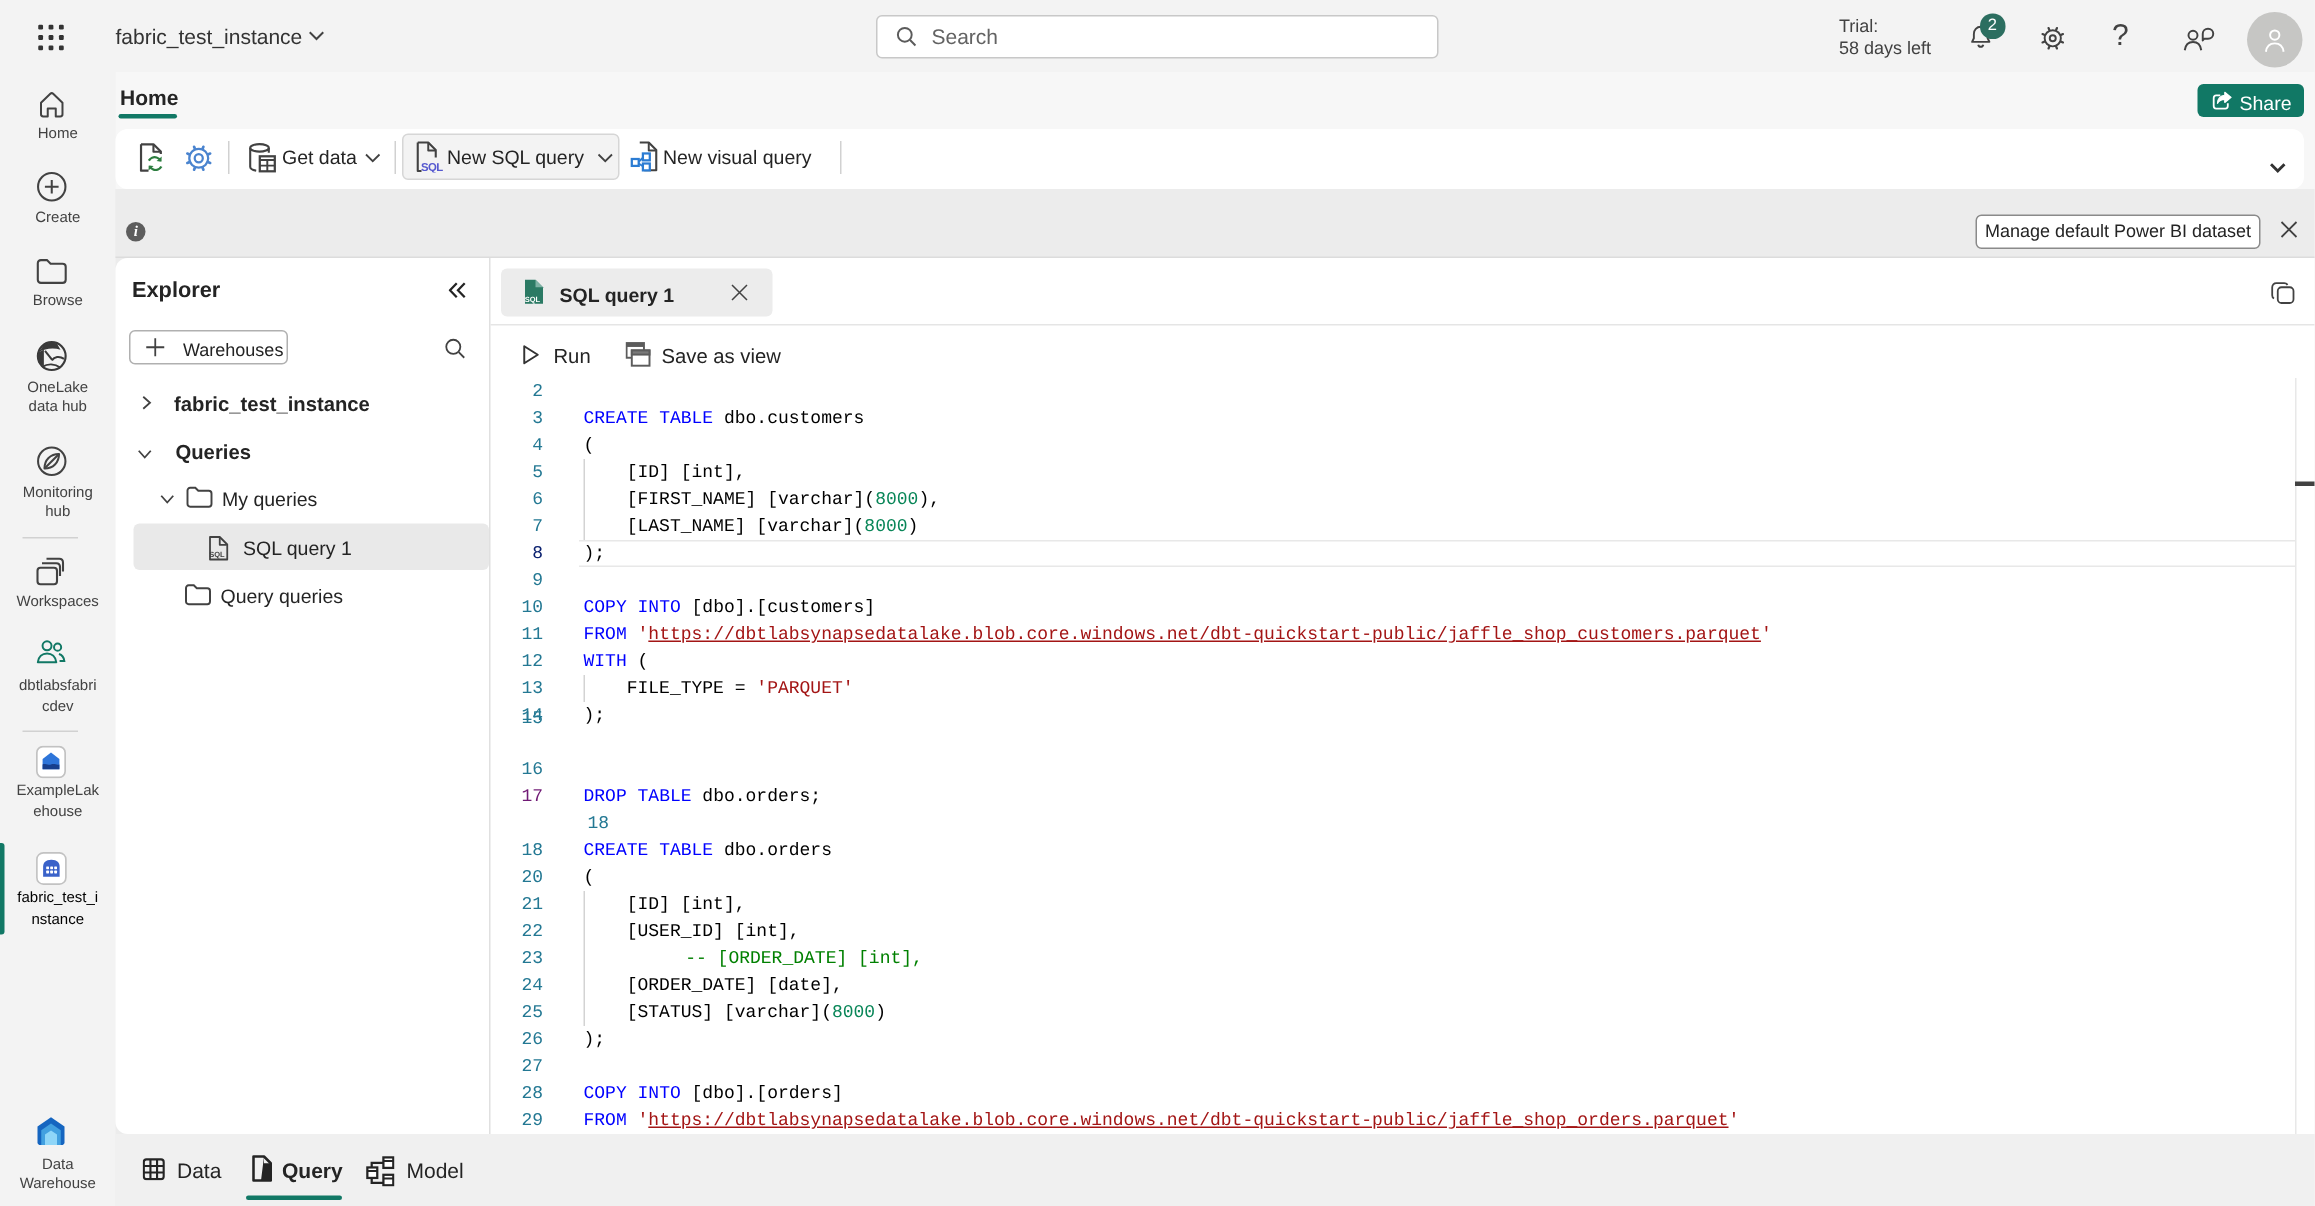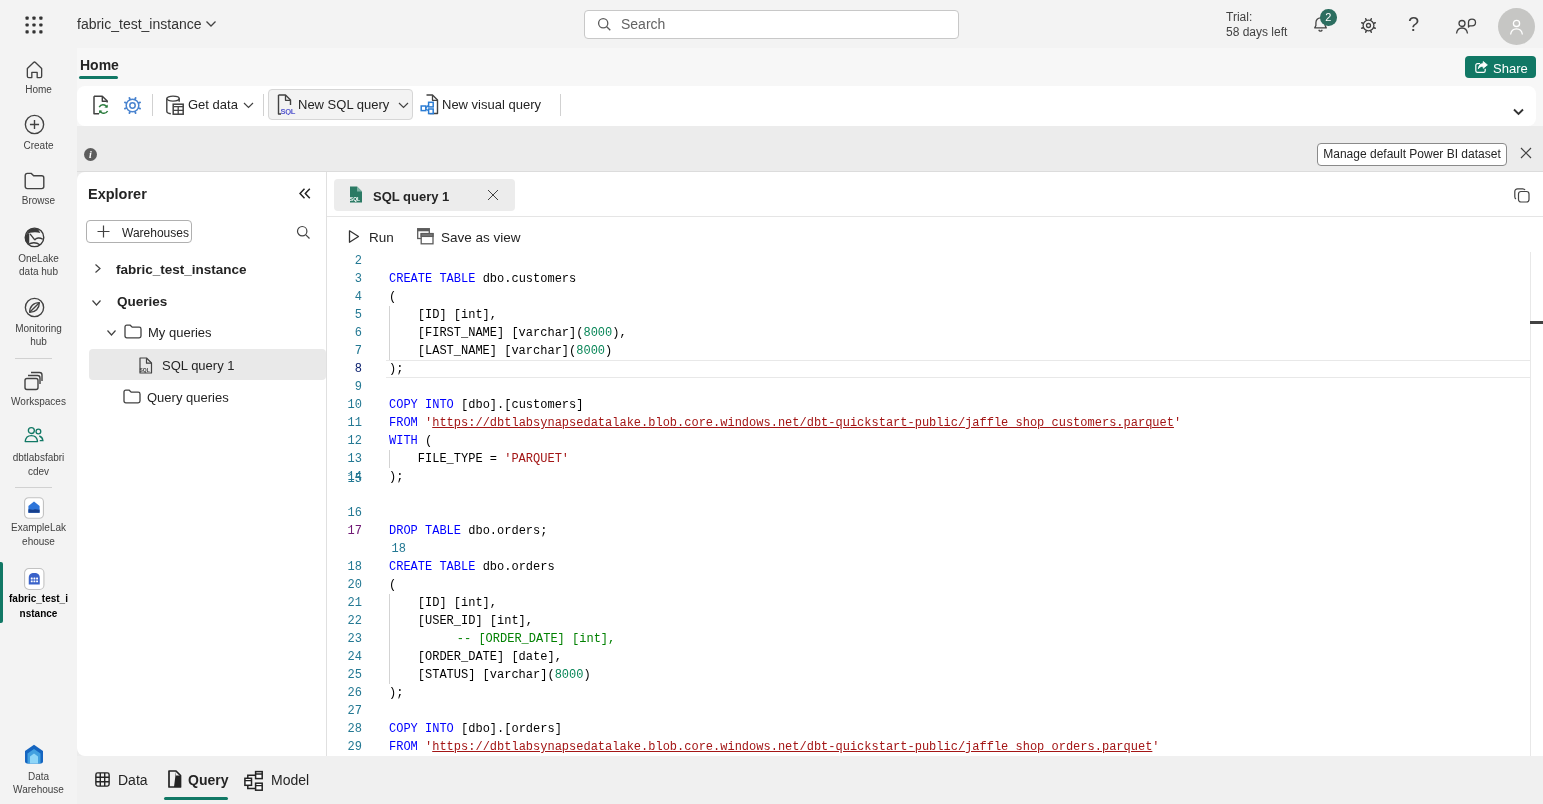--- a/index.html
+++ b/index.html
@@ -279,21 +279,21 @@
 <g fill="#fff">
 <rect x="8.6" y="12.2" width="2.4" height="2.4" rx="0.5"></rect>
             <rect x="12" y="12.2" width="2.4" height="2.4" rx="0.5"></rect>
             <rect x="15.4" y="12.2" width="2.4" height="2.4" rx="0.5"></rect>
 <rect x="8.6" y="15.8" width="2.4" height="2.4" rx="0.5"></rect>
             <rect x="12" y="15.8" width="2.4" height="2.4" rx="0.5"></rect>
             <rect x="15.4" y="15.8" width="2.4" height="2.4" rx="0.5"></rect>
 </g>
 </svg>
       </div>
-  <div class="raillabel" style="left:0px;top:592px;line-height:14.5px;font-weight:bold;color:#000;">fabric_test_i<br>nstance</div>
+  <div class="raillabel" style="left:0px;top:592px;line-height:14.5px;font-weight:normal;color:#000;">fabric_test_i<br>nstance</div>
   <div class="icn" style="left:24px;top:744px;">
         <svg width="20" height="20" viewBox="0 0 20 20">
 <path d="M10 0.8 L19 7 L19 17.5 C19 18.6 18.2 19.4 17 19.4 L3 19.4 C1.8 19.4 1 18.6 1 17.5 L1 7 Z" fill="#1565c0"></path>
 <path d="M10 5 L16.5 9.5 L16.5 19.4 L3.5 19.4 L3.5 9.5 Z" fill="#42a0e0"></path>
 <path d="M10 9.6 L14 12.4 L14 19.4 L6 19.4 L6 12.4 Z" fill="#8fd6f8"></path>
 </svg>
       </div>
   <div class="raillabel" style="left:0px;top:770px;line-height:13px;">Data<br>Warehouse</div>
   </div>
 

